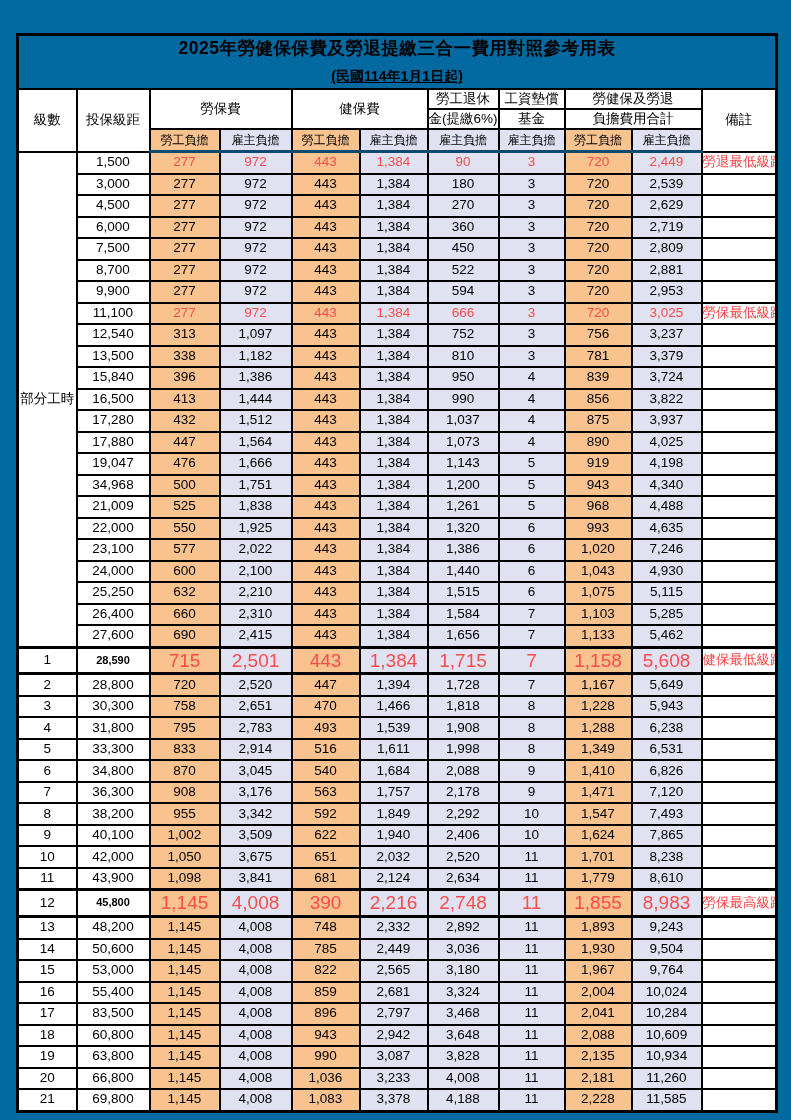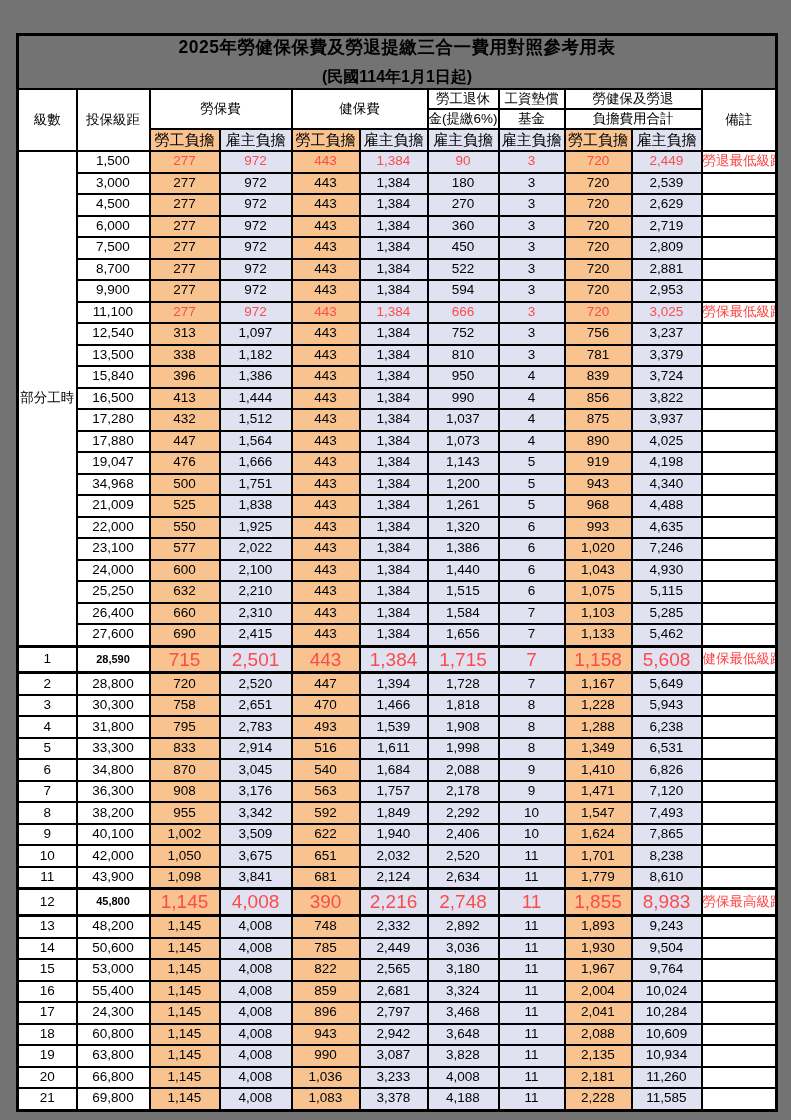--- a/index.html
+++ b/index.html
@@ -1,31 +1,31 @@
 <!DOCTYPE html>
 <html><head>
 <meta charset="utf-8">
 <style>
   html,body{margin:0;padding:0;background:#ffffff;}
-  .page{position:relative;width:791px;height:1120px;background:#737373;
+  .page{position:relative;width:791px;height:1120px;background:#0369a1;
         font-family:"Liberation Sans",sans-serif;color:#000;}
   table.fee{position:absolute;left:16px;top:33px;width:759px;
             border-collapse:collapse;table-layout:fixed;
             border:3px solid #000;}
   table.fee td, table.fee th{border:2px solid #000;text-align:center;
             vertical-align:middle;padding:0;overflow:hidden;white-space:nowrap;
             font-weight:normal;font-size:13.5px;line-height:1.25;}
   
   td.title-cell{height:52px;border-bottom:2px solid #000;}
   .t-main{font-size:17.5px;font-weight:bold;letter-spacing:0.5px;}
-  .t-sub{font-size:16px;font-weight:bold;margin-top:8px;}
+  .t-sub{font-size:14px;font-weight:bold;margin-top:8px;text-decoration:underline;}
   
   tr.hrowA td{height:18px;}
   tr.hrowB td{height:18px;}
-  tr.hrowC td{height:20px;font-size:15px;border-bottom:1px solid #0c4a6e;}
+  tr.hrowC td{height:20px;font-size:12px;border-bottom:3px solid #0c4a6e;}
   td.hw{background:#fff;}
   
   .c-emp{background:#F9C38F;}
   .c-er{background:#E0E2F1;}
   
   tbody td{height:19.5px;font-size:14px;}
   td.col-level{background:#fff;}
   td.col-bracket{background:#fff;}
   td.col-remark{background:#fff;font-size:10px;font-weight:bold;color:#FF4242;}
   td.part-time{font-size:13px;}
@@ -566,21 +566,21 @@
           <td class="c-emp num">859</td>
           <td class="c-er num">2,681</td>
           <td class="c-er num">3,324</td>
           <td class="c-er num">11</td>
           <td class="c-emp num">2,004</td>
           <td class="c-er num">10,024</td>
           <td class="col-remark"></td>
         </tr>
         <tr>
           <td class="col-level">17</td>
-          <td class="col-bracket">24,300</td>
+          <td class="col-bracket">83,500</td>
           <td class="c-emp num">1,145</td>
           <td class="c-er num">4,008</td>
           <td class="c-emp num">896</td>
           <td class="c-er num">2,797</td>
           <td class="c-er num">3,468</td>
           <td class="c-er num">11</td>
           <td class="c-emp num">2,041</td>
           <td class="c-er num">10,284</td>
           <td class="col-remark"></td>
         </tr>

